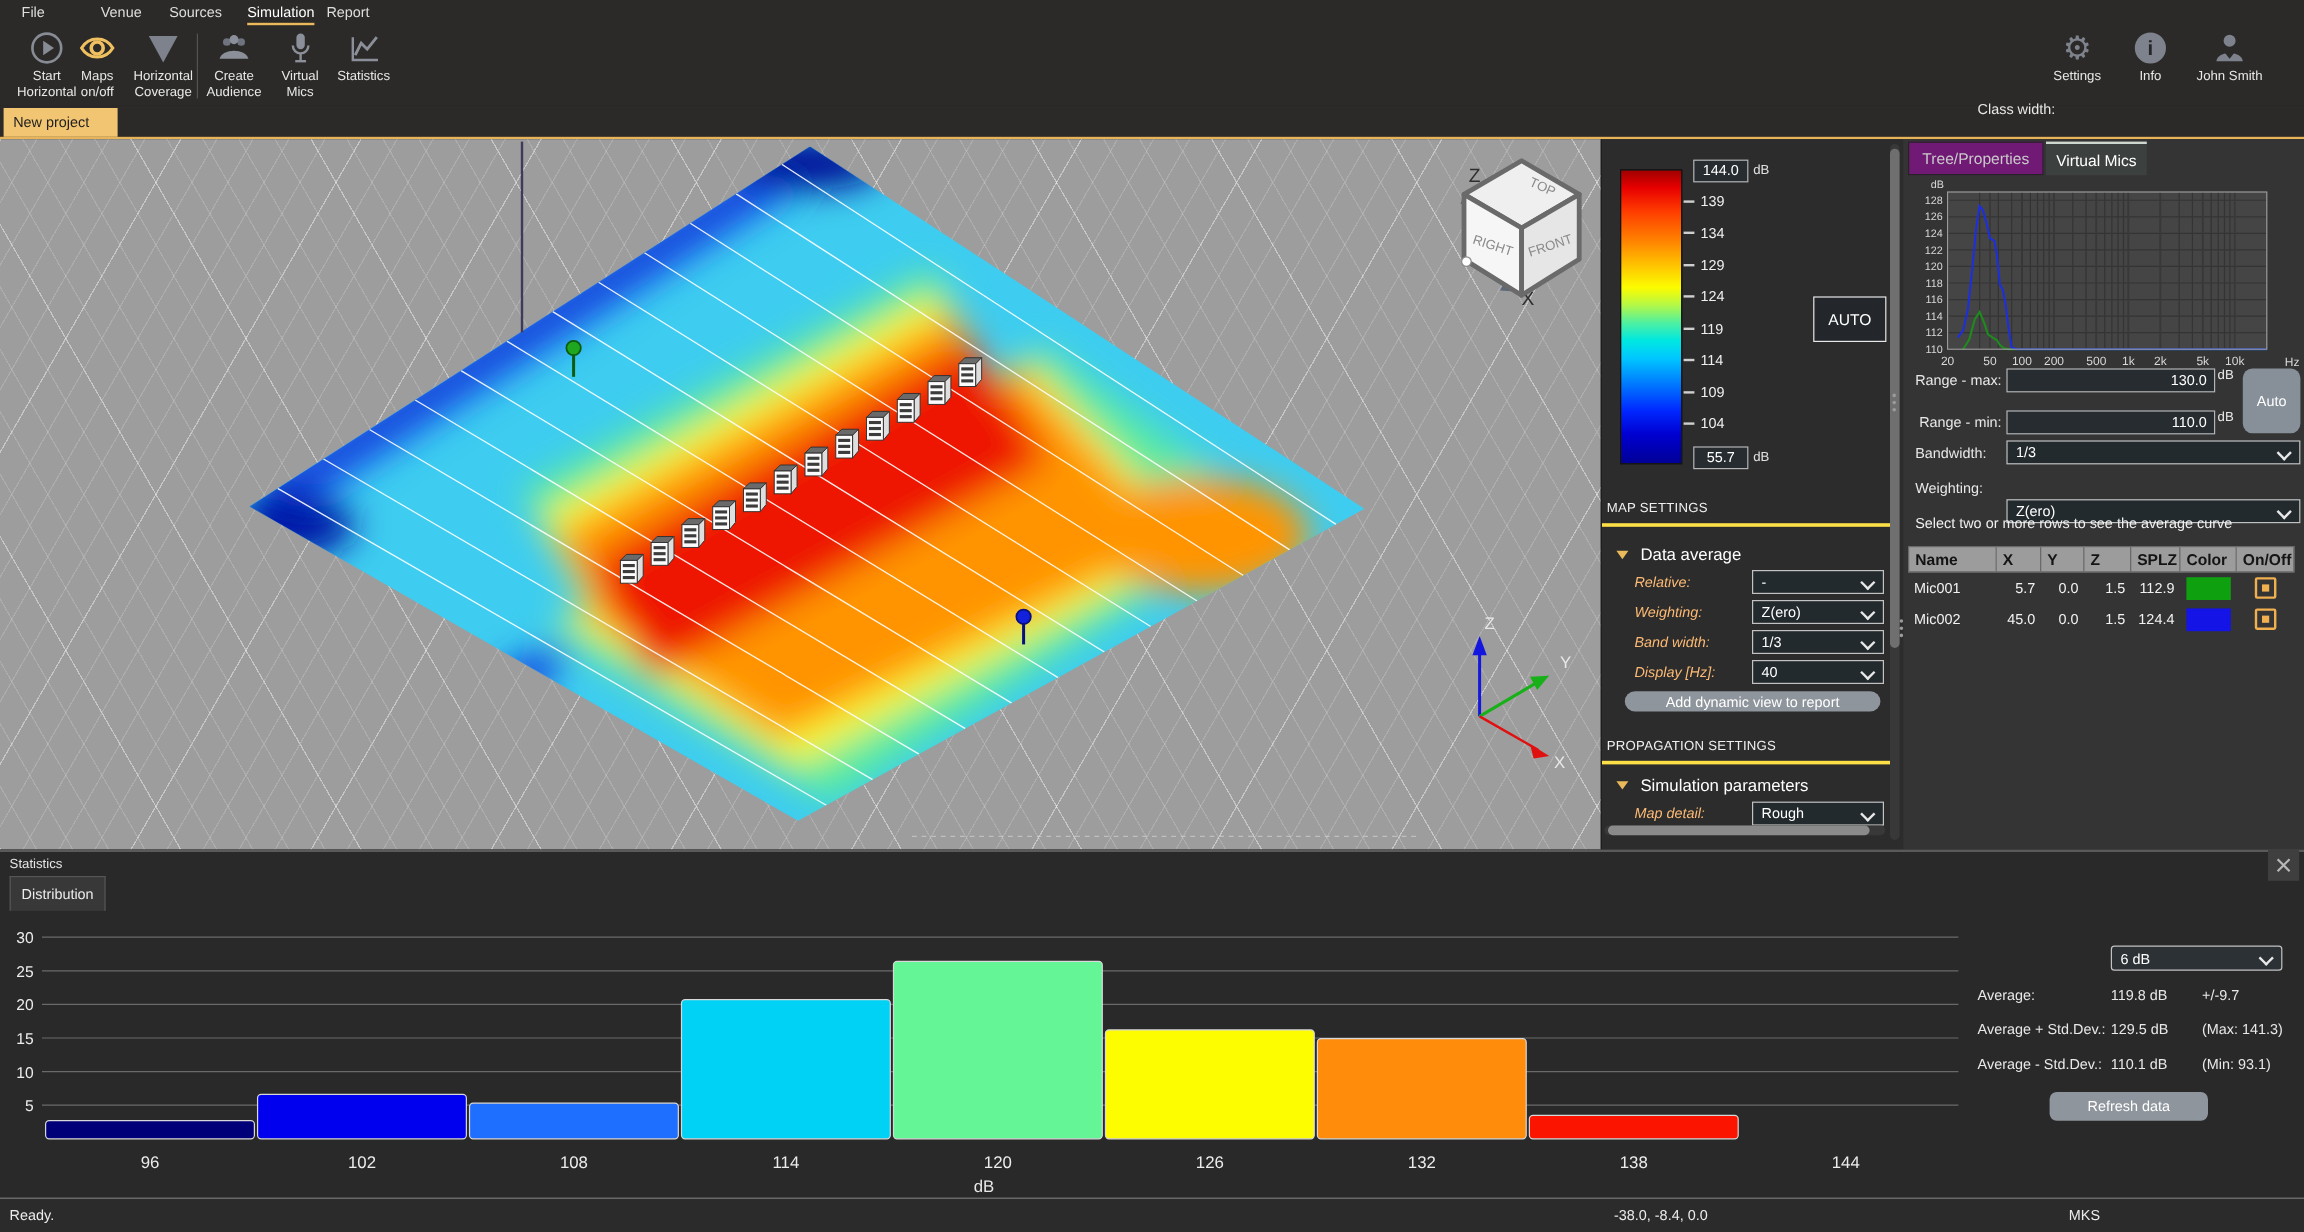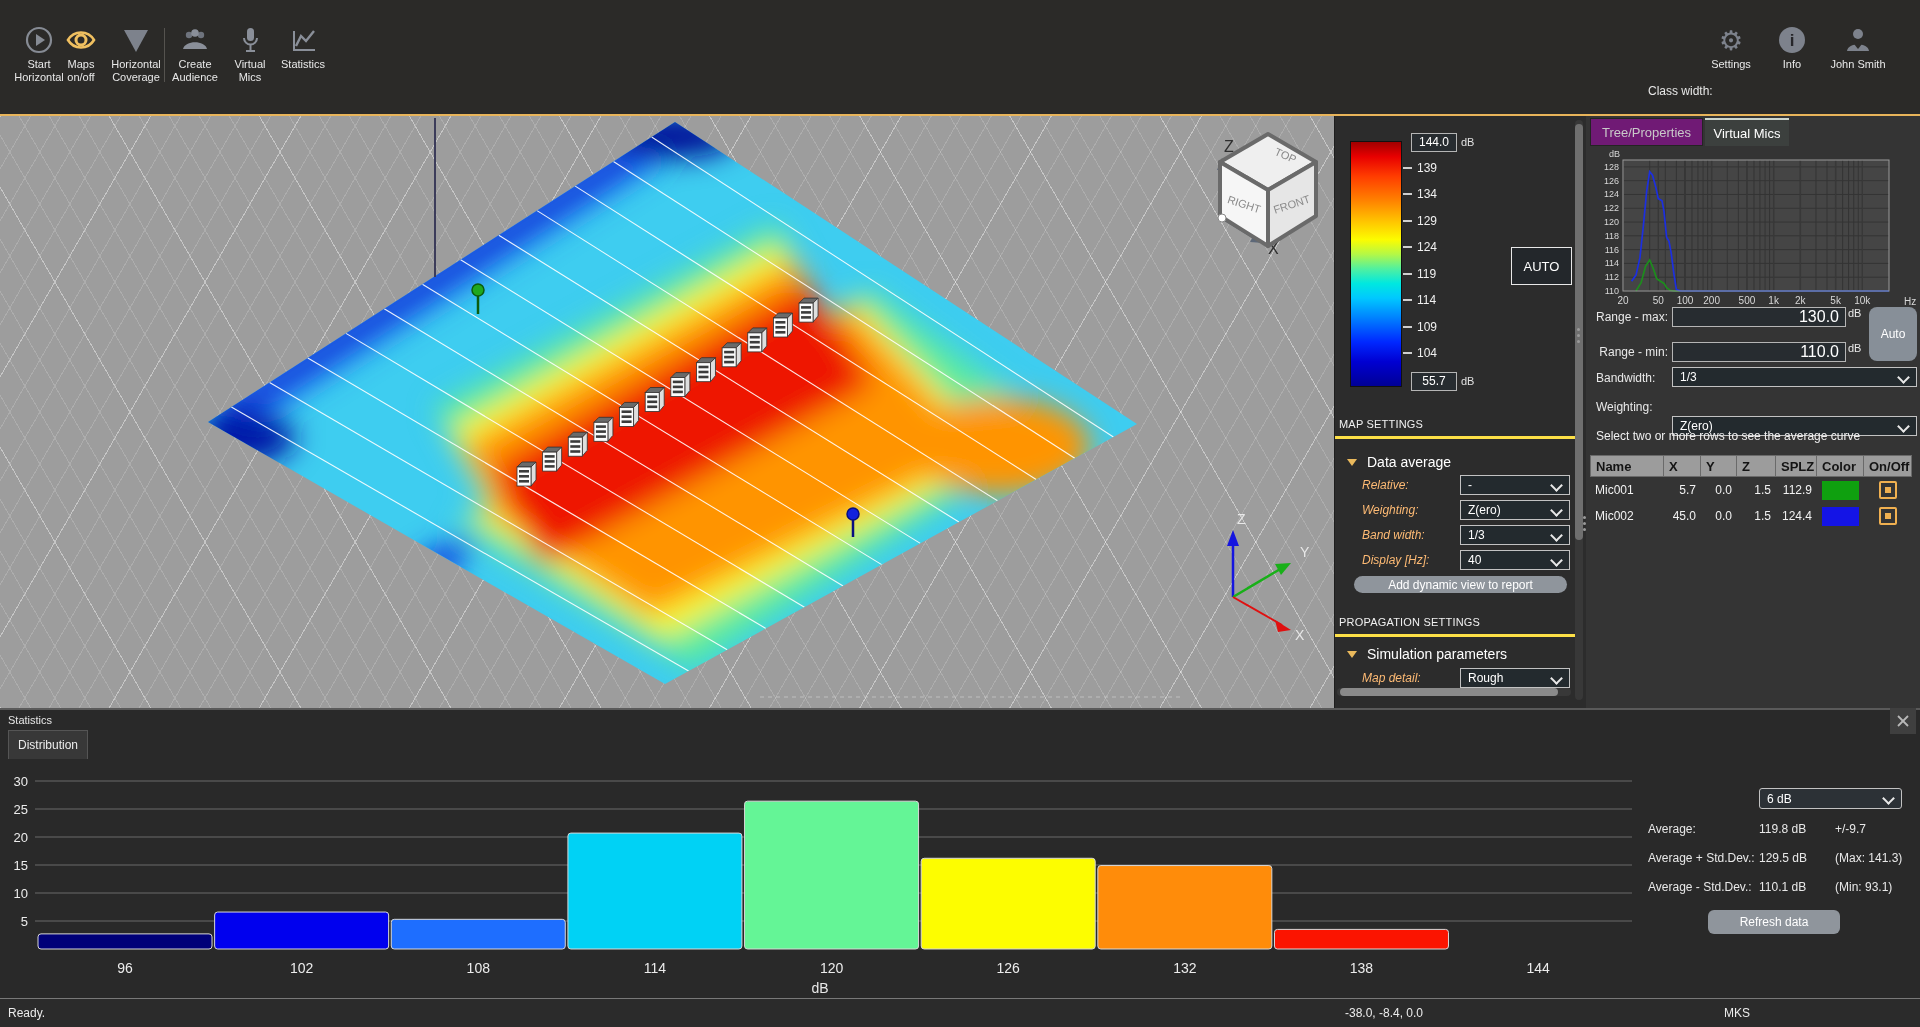--- a/index.html
+++ b/index.html
@@ -59,21 +59,21 @@
   .grip-dots{position:absolute;display:flex;flex-direction:column;gap:3px;align-items:center;}
   .grip-dots i{width:3px;height:3px;border-radius:50%;background:#9a9a9a;}
   
   #right-panel{position:absolute;left:1586px;top:116px;width:334px;height:592px;background:#343434;}
   .rtab{position:absolute;top:2px;height:28px;display:flex;align-items:center;justify-content:center;
         font-size:13px;box-sizing:border-box;}
   .rtab.inactive{background:#701a75;color:#c9c9c9;border:1px solid #242424;}
   .rtab.active{background:#3c403e;color:#fff;border-top:2px solid #cdd6cf;}
   .rp-label{position:absolute;font-size:12px;color:#e8e8e8;}
   .rp-input{position:absolute;height:18px;background:#272c30;border:1px solid #b5b5b5;color:#fff;
-            font-size:16px;text-align:right;padding-right:6px;line-height:18px;}
+            font-size:12px;text-align:right;padding-right:6px;line-height:18px;}
   #rp-auto{position:absolute;left:283px;top:191px;width:48px;height:54px;background:#878f98;border-radius:8px;
            color:#fff;font-size:12px;display:flex;align-items:center;justify-content:center;}
   .hint{position:absolute;left:10px;top:313px;font-size:12px;color:#f0f0f0;}
   #mic-table{position:absolute;left:4px;top:339px;width:322px;font-size:12px;}
   .trow{display:flex;}
   .thcell{background:#9c9c9c;color:#141414;font-weight:bold;font-size:13px;height:22px;line-height:22px;
           padding-left:5px;box-sizing:border-box;border-right:1px solid #6a6a6a;border-top:1px solid #6a6a6a;border-bottom:1px solid #6a6a6a;}
   .tdcell{height:26px;display:flex;align-items:center;box-sizing:border-box;padding:0 5px;color:#f2f2f2;}
   .num{justify-content:flex-end;}
   .swatch{width:45px;height:19px;}
@@ -91,20 +91,29 @@
   
   #statusbar{position:absolute;left:0;top:998px;width:1920px;height:29px;background:#2b2b2b;border-top:1px solid #787878;box-sizing:border-box;}
   .sb-text{position:absolute;top:7px;font-size:12px;color:#ececec;}
   svg text{font-family:"Liberation Sans",sans-serif;}
 </style>
 </head>
 <body>
 
 <div id="stage">
 
+  <div id="menubar">
+      <div id="menu-items">
+        <div class="menu-item" style="left: 18px;">File</div>
+        <div class="menu-item" style="left: 84px;">Venue</div>
+        <div class="menu-item" style="left: 141px;">Sources</div>
+        <div class="menu-item active" style="left: 206px;">Simulation</div>
+        <div class="menu-item" style="left: 272px;">Report</div>
+      </div>
+    </div>
 
   <div id="toolbar">
     <div class="tbtn" style="left:4px;width:70px;">
       <div class="ticon">
         <svg width="30" height="30">
             <circle cx="15" cy="15" r="12" fill="none" stroke="#868b94" stroke-width="2.2"></circle>
             <polygon points="12,9 21,15 12,21" fill="#868b94"></polygon>
           </svg>
       </div>
       <div class="tlabel">Start Horizontal</div>
@@ -177,20 +186,23 @@
         <svg width="30" height="30">
             <circle cx="15" cy="9" r="5" fill="#7d828c"></circle>
             <path d="M4,26 C5,17 25,17 26,26 Z" fill="#7d828c"></path>
             <polygon points="11,19 19,19 15,24" fill="#2b2a28"></polygon>
           </svg>
       </div>
       <div class="tlabel">John Smith</div>
     </div>
   </div>
 
+  <div id="tabbar">
+    <div class="ptab">New project</div>
+  </div>
   <div id="amber-line"></div>
 
   <div id="viewport">
     <svg id="scene" width="1334" height="592">
       <defs>
         <clipPath id="planeClip">
             <polygon points="675,6 1137,308 665,568 208,306"></polygon>
           </clipPath>
         <filter id="soft" x="-25%" y="-25%" width="150%" height="150%">
             <feGaussianBlur stdDeviation="14"></feGaussianBlur>

